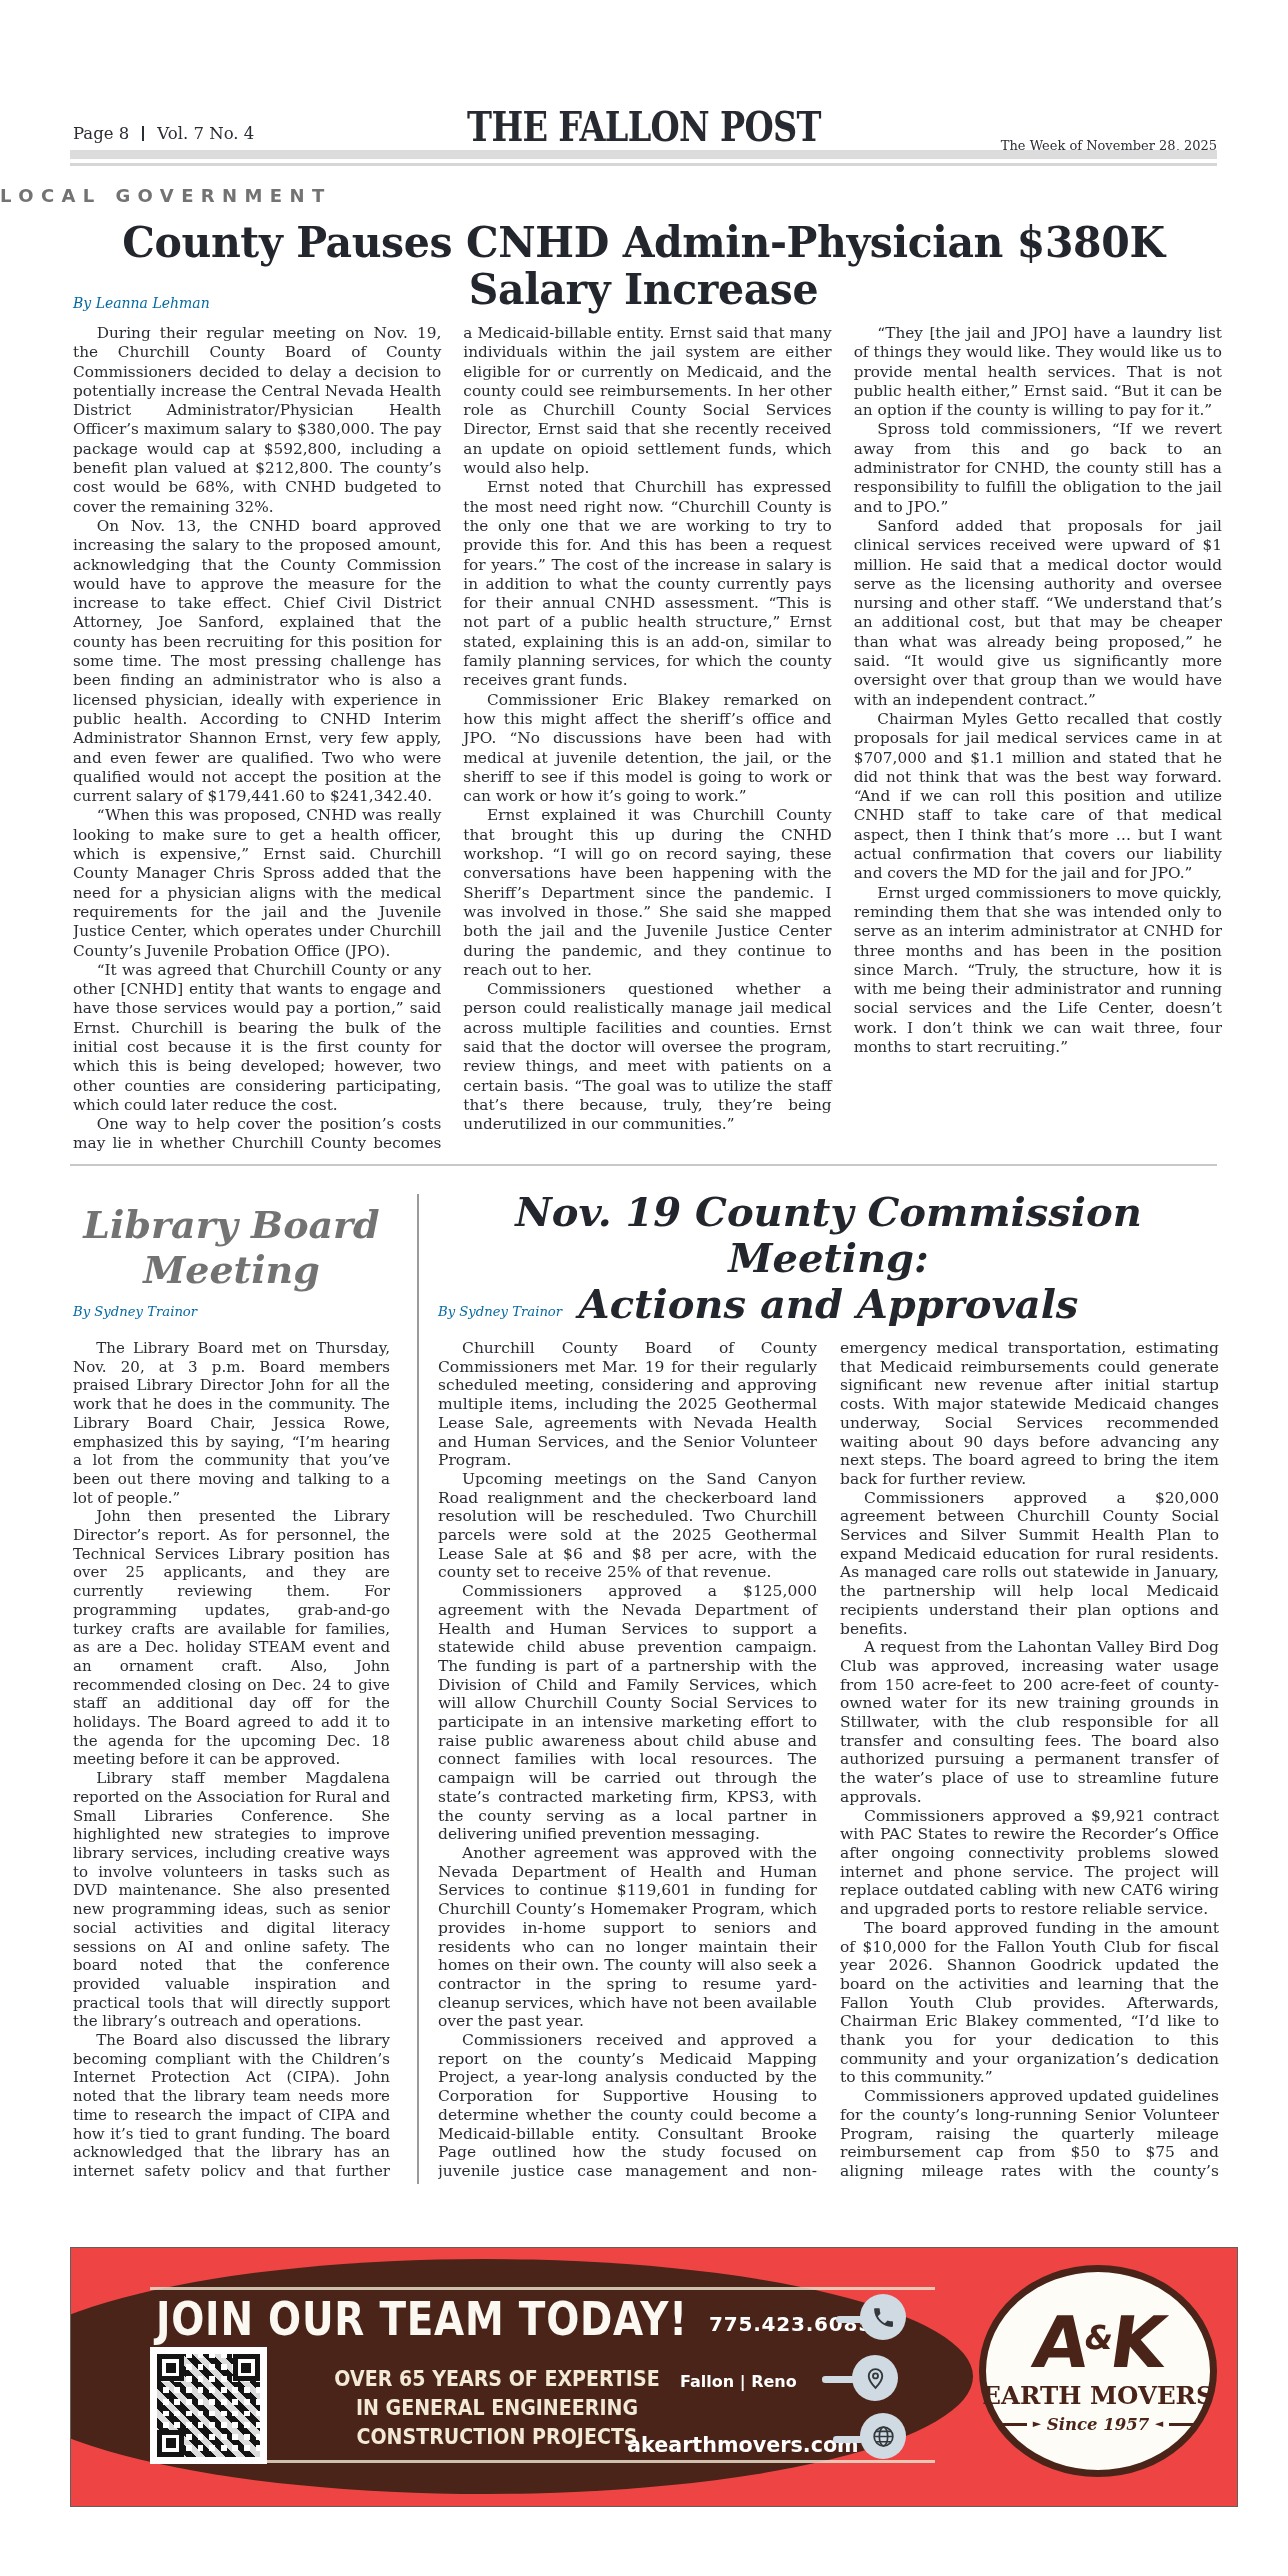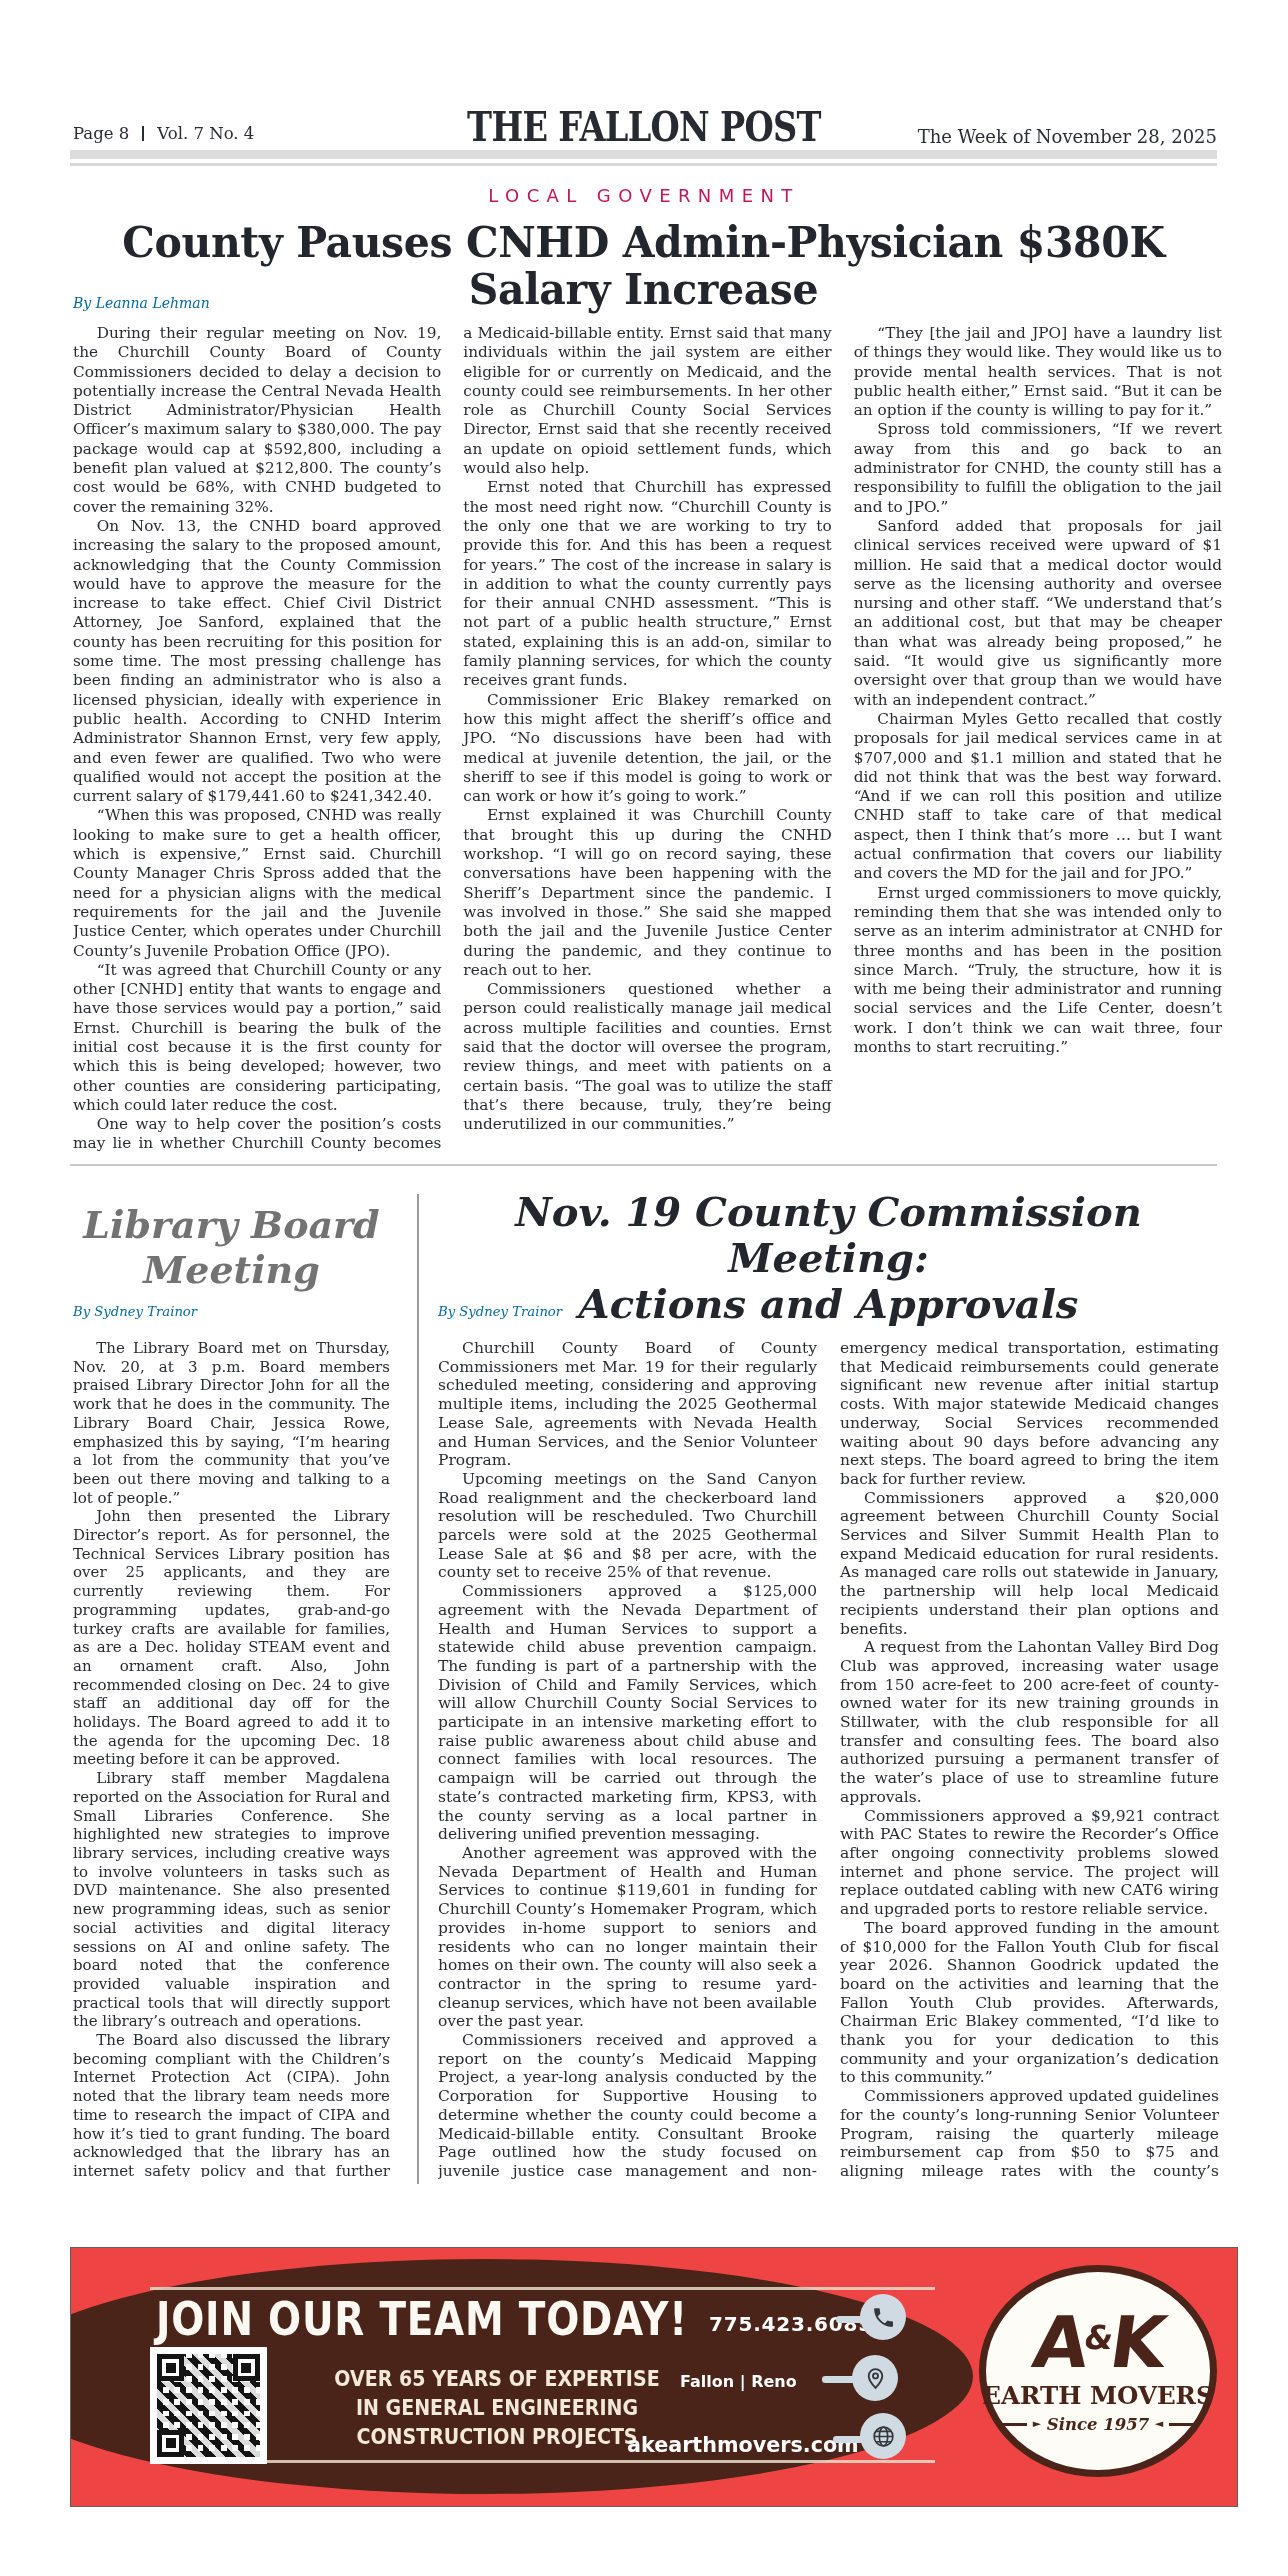--- a/index.html
+++ b/index.html
@@ -11,29 +11,29 @@
   .abs { position:absolute; }
 
   
   .mast-left { left:73px; top:124px; font-size:16.5px; color:#2a2d33; }
   .mast-left .vbar { display:inline-block; width:1.7px; height:15px; background:#2a2d33; margin:0 13.2px -1.7px 13.2px; }
   .mast-title {
     left:0; right:0; top:103px; text-align:center;
     font-size:39px; font-weight:bold; color:#272a31;
     transform:scale(0.86,1.06); letter-spacing:-0.8px;
   }
-  .mast-right { right:71px; top:126px; font-size:18px; color:#2a2d33; }
+  .mast-right { right:71px; top:138px; font-size:13px; color:#2a2d33; }
   .bar-thick { left:70px; width:1147px; top:150px; height:9px; background:#dcdcdc; }
   .bar-thin  { left:70px; width:1147px; top:163px; height:2.5px;  background:#d6d6d6; }
 
   
   .section-label {
-    left:0; right:0; top:185px; text-align:center;
-    font-family:"DejaVu Sans", sans-serif; font-weight:normal;
-    font-size:18px; letter-spacing:7.4px; color:#be185d;
+    left:0; right:0; top:185px; 
+    font-family:"DejaVu Sans", sans-serif; font-weight:bold;
+    font-size:18px; letter-spacing:7.4px; color:#737373;
   }
   .lead-headline {
     left:70px; width:1147px; top:220px; text-align:center;
     font-size:41px; font-weight:bold; color:#23262d;
     transform:scaleY(1.03); letter-spacing:-0.4px; line-height:46px;
   }
   .byline { font-style:italic; font-size:14px; color:#0369a1; }
   .lead-byline { left:73px; top:295px; }
 
   .body-text { text-align:justify; color:#292c32; overflow:hidden; column-fill:auto; }

